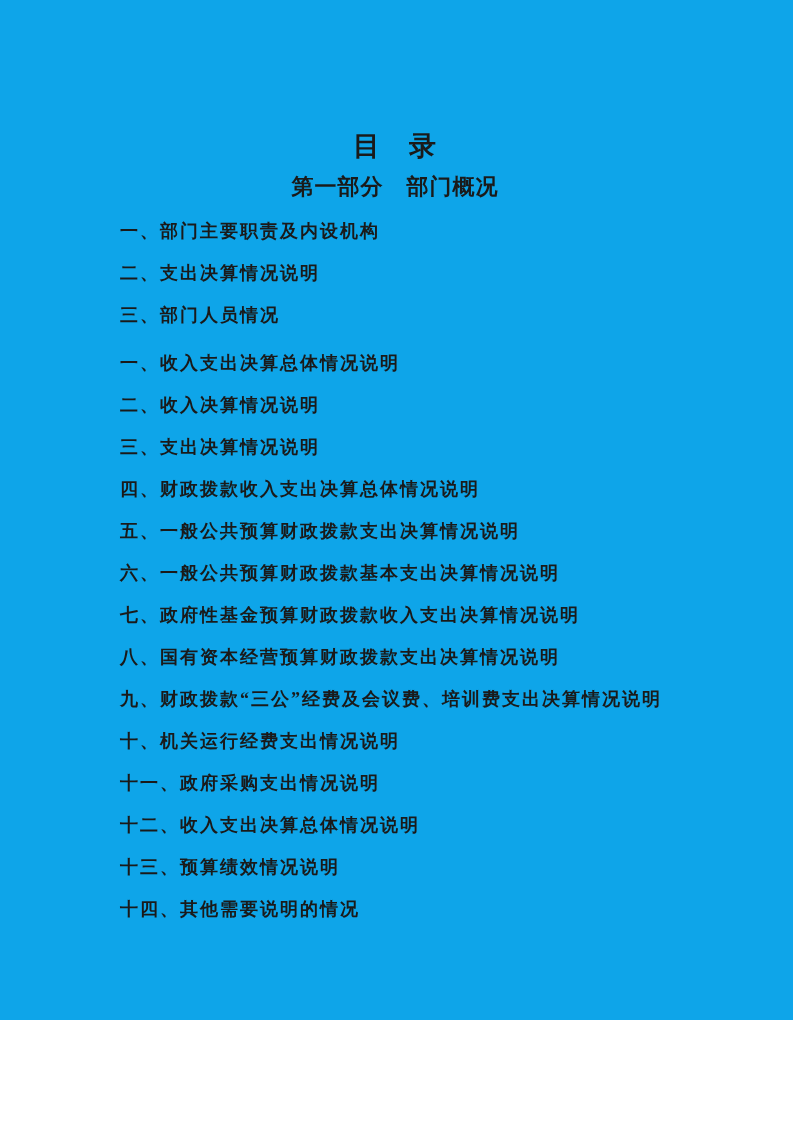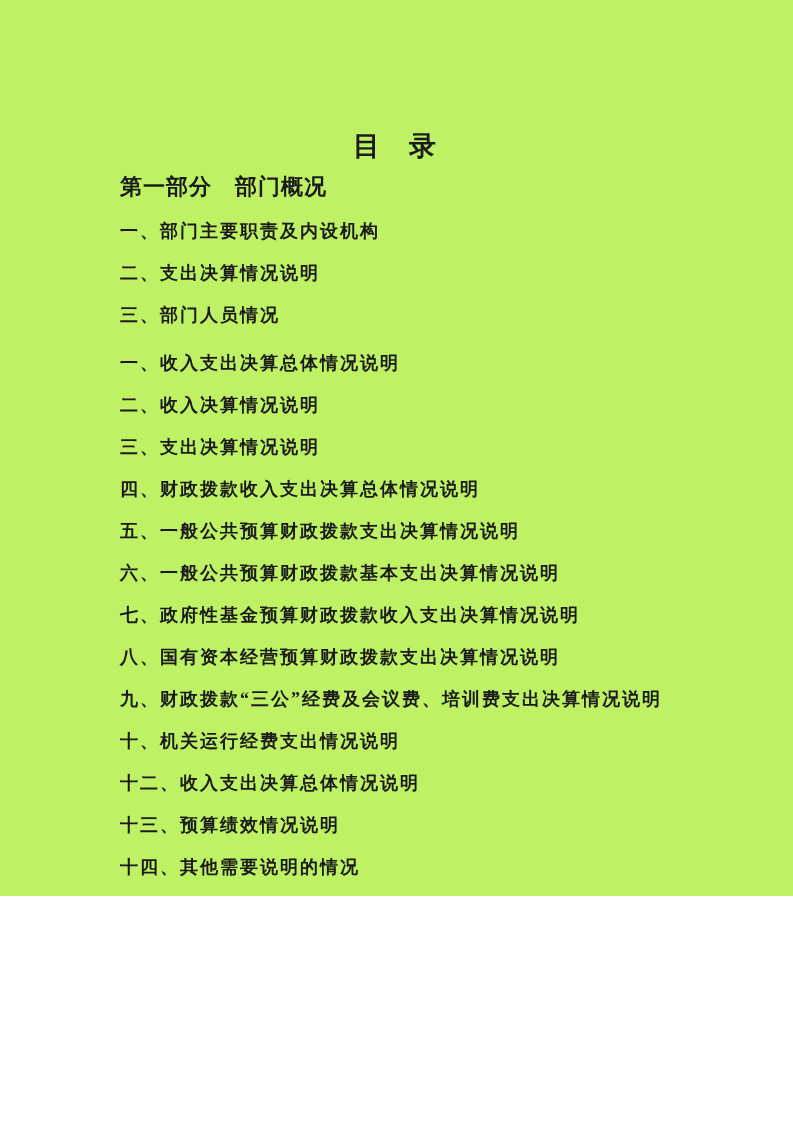--- a/index.html
+++ b/index.html
@@ -3,42 +3,43 @@
 <meta charset="utf-8">
 <style>
   html, body {
     margin: 0;
     padding: 0;
     background: #ffffff;
   }
   .page {
     position: relative;
     width: 793px;
-    height: 896px;
+    height: 1020px;
     margin: 0 auto;
-    background: #bef264;
+    background: #0ea5e9;
     box-sizing: border-box;
     padding: 130px 123px 0 120px;
     font-family: "Liberation Serif", "DejaVu Serif", serif;
     color: #1a1a1a;
     overflow: hidden;
   }
   .doc-title {
     margin: 0;
     font-size: 27px;
     line-height: 32px;
     font-weight: bold;
     text-align: center;
     letter-spacing: 1px;
   }
   .part-heading {
     margin: 8px 0 0 0;
     font-size: 22px;
     line-height: 34px;
     font-weight: bold;
+    text-align: center;
     letter-spacing: 1px;
   }
   .toc-list {
     margin-top: 6px;
   }
   .toc-item {
     font-size: 18px;
     line-height: 42px;
     letter-spacing: 2px;
     max-width: 550px;
@@ -68,19 +69,20 @@
       <div class="toc-item">一、收入支出决算总体情况说明</div>
       <div class="toc-item">二、收入决算情况说明</div>
       <div class="toc-item">三、支出决算情况说明</div>
       <div class="toc-item">四、财政拨款收入支出决算总体情况说明</div>
       <div class="toc-item">五、一般公共预算财政拨款支出决算情况说明</div>
       <div class="toc-item">六、一般公共预算财政拨款基本支出决算情况说明</div>
       <div class="toc-item">七、政府性基金预算财政拨款收入支出决算情况说明</div>
       <div class="toc-item">八、国有资本经营预算财政拨款支出决算情况说明</div>
       <div class="toc-item">九、财政拨款“三公”经费及会议费、培训费支出决算情况说明</div>
       <div class="toc-item">十、机关运行经费支出情况说明</div>
+      <div class="toc-item">十一、政府采购支出情况说明</div>
       <div class="toc-item">十二、收入支出决算总体情况说明</div>
       <div class="toc-item">十三、预算绩效情况说明</div>
       <div class="toc-item">十四、其他需要说明的情况</div>
     </div>
   </section>
 
 </div>
 
 </body></html>

